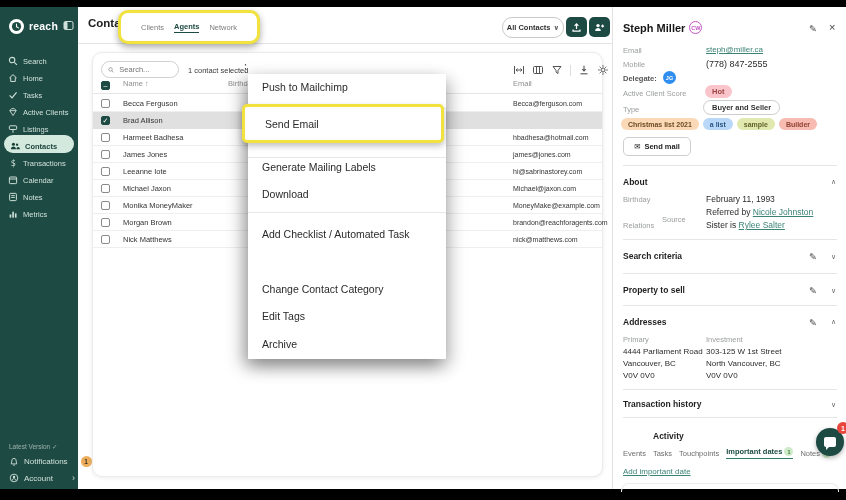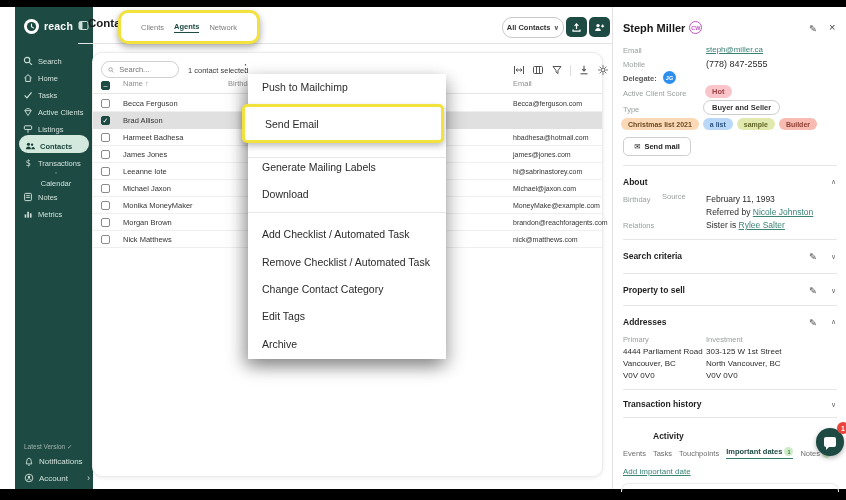--- a/index.html
+++ b/index.html
@@ -2,21 +2,21 @@
 <html><head>
 <meta charset="utf-8">
 <style>
   html,body{margin:0;padding:0;background:#222;}
   .stage{position:relative;width:846px;height:500px;background:#000;overflow:hidden;
          font-family:"Liberation Sans","DejaVu Sans",sans-serif;-webkit-font-smoothing:antialiased;}
   .abs{position:absolute;}
   .app-bg{left:0;top:7px;width:846px;height:482px;background:#fff;}
 
   
-  .sidebar{left:15px;top:7px;width:78px;height:482px;background:#1d4a42;color:#d9e6e1;text-align:center;}
+  .sidebar{left:0;top:7px;width:78px;height:482px;background:#1d4a42;color:#d9e6e1;text-align:center;}
   .logo-row{position:absolute;left:9px;top:10px;width:62px;height:18px;display:flex;align-items:center;gap:5px;}
   .logo-circle{width:15px;height:15px;border-radius:50%;background:#fff;display:flex;align-items:center;justify-content:center;flex:0 0 auto;}
   .brand{font-size:10.5px;font-weight:bold;color:#fff;letter-spacing:.2px;}
   .nav-item{position:absolute;left:8px;width:66px;height:16px;display:flex;align-items:center;gap:5px;font-size:7.5px;color:#cfe0da;white-space:nowrap;}
   .nav-pill{position:absolute;left:4px;width:70px;height:18px;background:#d3e9de;border-radius:9px;}
   .nav-item.active{color:#173f38;font-weight:bold;}
   .side-foot{position:absolute;left:9px;font-size:8px;color:#cfe0da;display:flex;align-items:center;gap:5px;white-space:nowrap;}
   .version{font-size:6.5px;color:rgba(255,255,255,.55);}
   .notif-badge{width:11px;height:11px;border-radius:50%;background:#ecae5d;color:#3a2f1d;font-size:6.5px;font-weight:bold;display:flex;align-items:center;justify-content:center;margin-left:8px;}
   .chev-r{margin-left:14px;font-size:9px;color:#cfe0da;}
@@ -162,21 +162,21 @@
           <path d="M7 9c.1-1.4 1-2.3 2-2.3 1 0 1.8.9 1.9 2.3Z" fill="#173f38"></path>
         </svg>
       <span>Contacts</span>
     </div>
     <div class="nav-item" style="top:148px;">
       <svg width="10" height="10" viewBox="0 0 11 11">
           <text x="3" y="9" font-size="9" fill="#cfe0da" font-family="DejaVu Sans">$</text>
         </svg>
       <span>Transactions</span>
     </div>
-    <div class="nav-item" style="top:165px;flex-direction:column;">
+    <div class="nav-item" style="top:165px;">
       <svg width="10" height="10" viewBox="0 0 11 11">
           <rect x="1.5" y="2.2" width="8" height="7.3" rx="1" fill="none" stroke="#cfe0da" stroke-width="1.1"></rect>
           <line x1="1.5" y1="4.4" x2="9.5" y2="4.4" stroke="#cfe0da" stroke-width="1.1"></line>
         </svg>
       <span>Calendar</span>
     </div>
     <div class="nav-item" style="top:182px;">
       <svg width="10" height="10" viewBox="0 0 11 11">
           <rect x="1.8" y="1.5" width="7.4" height="8" rx="1" fill="none" stroke="#cfe0da" stroke-width="1.1"></rect>
           <line x1="3.5" y1="4" x2="7.5" y2="4" stroke="#cfe0da" stroke-width="1"></line>
@@ -353,21 +353,20 @@
     <div class="menu-item" style="top:6px;">Push to Mailchimp</div>
     <div class="menu-div" style="top:34px;"></div>
     <div class="send-anno">
       <span>Send Email</span>
     </div>
     <div class="menu-div" style="top:83px;"></div>
     <div class="menu-item" style="top:86px;">Generate Mailing Labels</div>
     <div class="menu-item" style="top:113px;">Download</div>
     <div class="menu-div" style="top:138px;"></div>
     <div class="menu-item" style="top:153px;">Add Checklist / Automated Task</div>
-    <div class="menu-item" style="top:181px;">Remove Checklist / Automated Task</div>
     <div class="menu-item" style="top:208px;">Change Contact Category</div>
     <div class="menu-item" style="top:235px;">Edit Tags</div>
     <div class="menu-item" style="top:263px;">Archive</div>
   </div>
 
   <div class="abs panel">
     <div class="p-name">
       <span>Steph Miller</span>
       <span class="cw-badge">CW</span>
     </div>
@@ -400,21 +399,21 @@
       <span>✉</span>
       <span>Send mail</span>
     </div>
 
     <div class="pdiv" style="top:158px;"></div>
     <div class="sec-hdr" style="top:170px;">About</div>
     <span class="chev" style="left:218px;top:171px;">∧</span>
 
     <span class="flabel" style="top:188px;">Birthday</span>
     <span class="fvalue" style="top:187px;">February 11, 1993</span>
-    <span class="flabel" style="top:185px;padding-left:39px;">Source</span>
+    <span class="flabel" style="top:208px;padding-left:39px;">Source</span>
     <span class="fvalue" style="top:200px;">
       <span>Referred by </span><span class="tlink">Nicole Johnston</span>
     </span>
     <span class="flabel" style="top:214px;">Relations</span>
     <span class="fvalue" style="top:213px;">
       <span>Sister is </span><span class="tlink">Rylee Salter</span>
     </span>
 
     <div class="pdiv" style="top:232px;"></div>
     <div class="sec-hdr" style="top:244px;">Search criteria</div>

